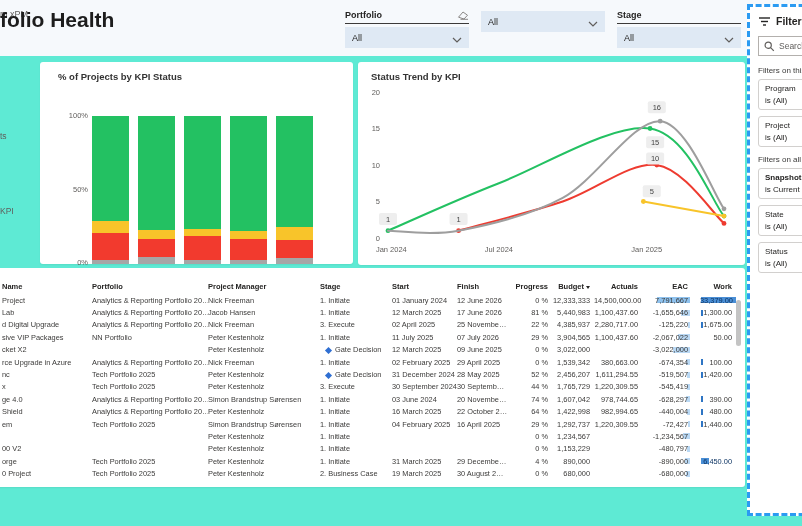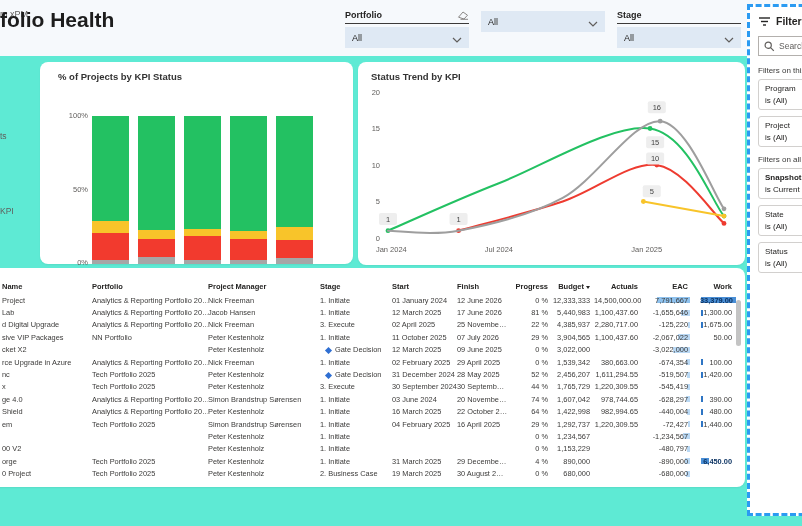--- a/index.html
+++ b/index.html
@@ -12,21 +12,21 @@
   
   .slicer{position:absolute;top:8px;width:124px;}
   .slicer-label-row{display:flex;align-items:center;justify-content:space-between;
       border-bottom:1px solid #3b3a39;padding-bottom:2px;height:13px;}
   .slicer-label{font-size:9px;font-weight:bold;color:#252423;}
   .slicer-box{margin-top:3px;height:21px;background:#dfe9f4;display:flex;align-items:center;
       justify-content:space-between;padding:0 7px;cursor:pointer;}
   .slicer-value{font-size:9px;color:#252423;}
 
   
-  .card{position:absolute;background:#fff;border-radius:8px;box-shadow:0 1px 2px rgba(0,0,0,0.06);}
+  .card{position:absolute;background:#fff;border-radius:3px;box-shadow:0 1px 2px rgba(0,0,0,0.06);}
   .card-title{font-size:9.5px;font-weight:bold;color:#333;}
 
   
   .bar-card{left:40px;top:62px;width:313px;height:202px;}
   .bar-card .card-title{position:absolute;left:18px;top:9px;}
   .bar-plot{position:absolute;left:18px;top:28px;width:282px;height:168px;margin-top:24px;}
   .ylab{position:absolute;right:252px;font-size:7.5px;color:#605e5c;text-align:right;width:28px;}
   .bars{position:absolute;left:34px;top:2px;width:248px;height:148px;display:flex;gap:9px;}
   .bar-col{width:37px;display:flex;flex-direction:column-reverse;}
   .bar-seg{width:100%;}
@@ -62,21 +62,21 @@
   .thead .cell{font-weight:bold;font-size:7.5px;color:#252423;}
   .cell{font-size:7.4px;color:#3b3a39;white-space:nowrap;overflow:hidden;}
   .cell.num{text-align:right;padding-right:4px;}
   .cell.rel{position:relative;margin-left:8px;}
   .cell .txt{position:relative;z-index:2;}
   .diamond{display:inline-block;width:5px;height:5px;background:#2f6fd2;transform:rotate(45deg);
       margin:0 4px 0 6px;vertical-align:middle;}
   .eac-bar{position:absolute;right:2px;top:1.5px;bottom:1.5px;background:#b9d8f4;z-index:1;}
   .eac-bar.sel{background:#8fc2ee;}
   .work-bar{position:absolute;left:1px;top:1.5px;bottom:1.5px;background:#2e75c4;z-index:1;}
-  .work-full .txt{color:#0d3463;font-weight:bold;}
+  .work-full .txt{color:#0d3463;font-weight:normal;}
   .work-full .work-bar{background:#4a8fd6;}
   .sortarrow{display:inline-block;width:0;height:0;border-left:2.5px solid transparent;
       border-right:2.5px solid transparent;border-top:3.5px solid #252423;margin-left:2px;vertical-align:middle;}
   .scroll-thumb{position:absolute;right:4px;top:32px;width:5px;height:46px;background:#c4c4c4;border-radius:3px;}
 
   .frag{position:absolute;left:0;font-size:8.5px;color:#605e5c;}
   .frag-ts{top:131px;}
   .frag-kpi{top:206px;}
 </style>
 </head>
@@ -269,21 +269,21 @@
             <div class="cell num">4,385,937</div>
             <div class="cell num">2,280,717.00</div>
             <div class="cell num rel"><span class="eac-bar" style="width: 2px;"></span><span class="txt">-125,220</span></div>
             <div class="cell num rel"><span class="work-bar" style="width: 2.05px;"></span><span class="txt">1,675.00</span></div>
           </div>
           <div class="trow">
             <div class="cell">sive VIP Packages</div>
             <div class="cell">NN Portfolio</div>
             <div class="cell">Peter Kestenholz</div>
             <div class="cell">1. Initiate</div>
-            <div class="cell">11 October 2025</div>
+            <div class="cell">11 July 2025</div>
             <div class="cell">07 July 2026</div>
             <div class="cell num">29 %</div>
             <div class="cell num">3,904,565</div>
             <div class="cell num">1,100,437.60</div>
             <div class="cell num rel"><span class="eac-bar" style="width: 11.88px;"></span><span class="txt">-2,067,022</span></div>
             <div class="cell num rel"><span class="txt">50.00</span></div>
           </div>
           <div class="trow">
             <div class="cell">cket X2</div>
             <div class="cell"></div>

